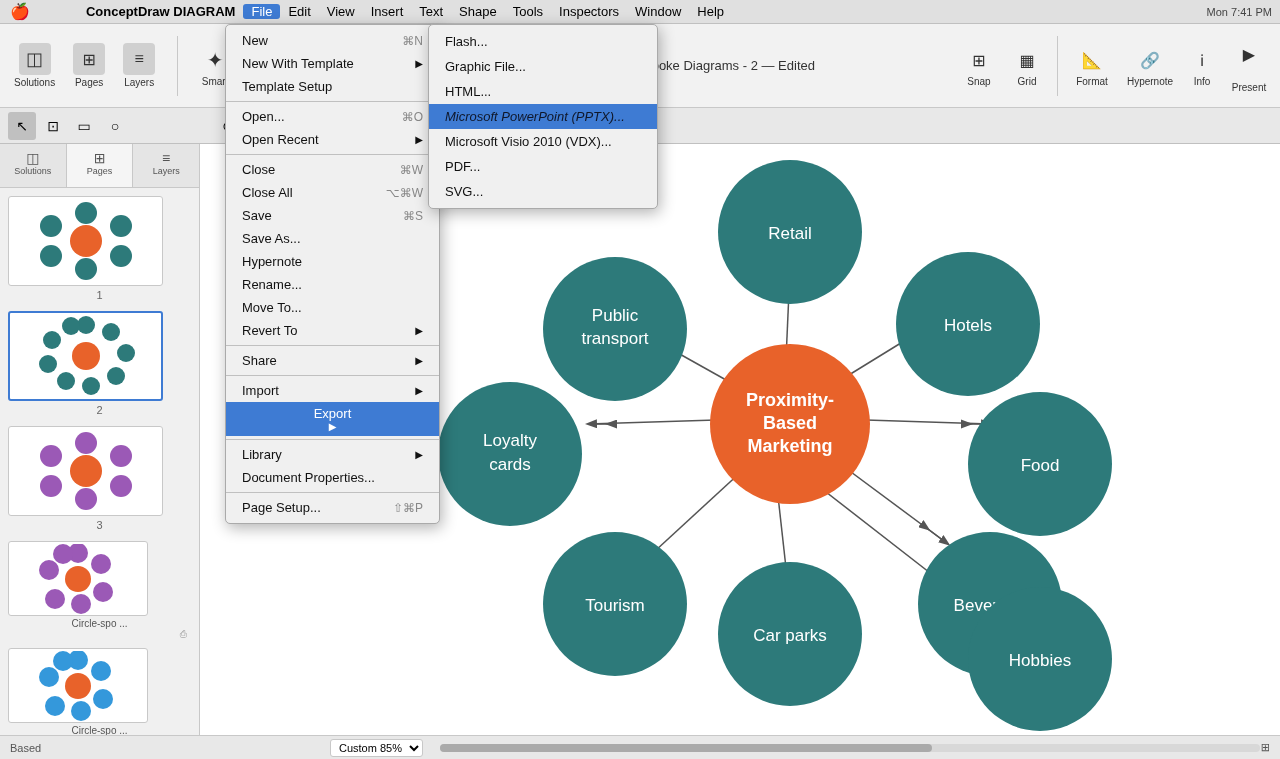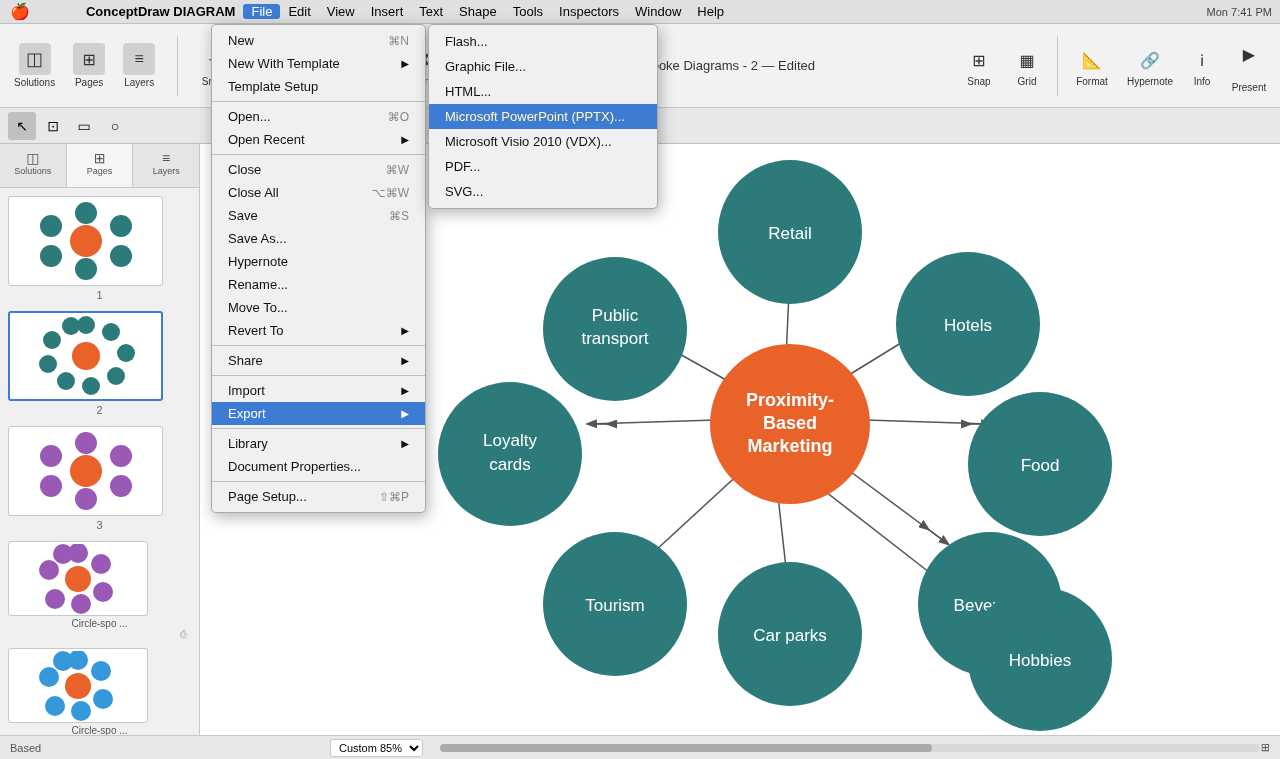--- a/index.html
+++ b/index.html
@@ -78,49 +78,49 @@
       position: absolute; left: 440px; right: 20px; height: 8px;
       background: #d8d8d8; border-radius: 4px; top: 8px;
     }
     .scrollbar-thumb {
       position: absolute; left: 0; width: 60%; height: 100%;
       background: #aaa; border-radius: 4px;
     }
 
     
     #file-menu {
-      position: absolute; top: 24px; left: 211px;
+      position: absolute; top: 24px; left: 225px;
       background: #f0f0f0; border: 1px solid #aaa;
       border-radius: 5px; width: 215px;
       box-shadow: 2px 4px 15px rgba(0,0,0,0.3);
       z-index: 1000; font-size: 13px;
       padding: 4px 0;
     }
     .menu-item {
       display: flex; align-items: center; justify-content: space-between;
       padding: 4px 16px; cursor: pointer; color: #111;
     }
-    .menu-item.active { background: #3e7bd3; color: white; }
+    .menu-item.active { background: #3e7bd3; color: white; flex-direction: column; }
     .menu-item .shortcut { color: #888; font-size: 12px; }
     .menu-item .arrow { font-size: 10px; }
     .menu-separator { height: 1px; background: #c0c0c0; margin: 3px 0; }
 
     
     #export-menu {
       position: absolute; top: 24px; left: 428px;
       background: #f0f0f0; border: 1px solid #aaa;
       border-radius: 5px; width: 230px;
       box-shadow: 2px 4px 15px rgba(0,0,0,0.3);
       z-index: 1001; font-size: 13px;
       padding: 4px 0;
     }
     .export-item {
       padding: 5px 16px; cursor: pointer; color: #111;
     }
-    .export-item.active { background: #3e7bd3; color: #fef9c3; }
+    .export-item.active { background: #3e7bd3; color: #0f172a; font-style: italic; }
 
     
     #diagram-svg {
       position: absolute; top: 0; left: 0; width: 100%; height: 100%;
       pointer-events: none;
     }
   </style>
 </head>
 <body>
 

